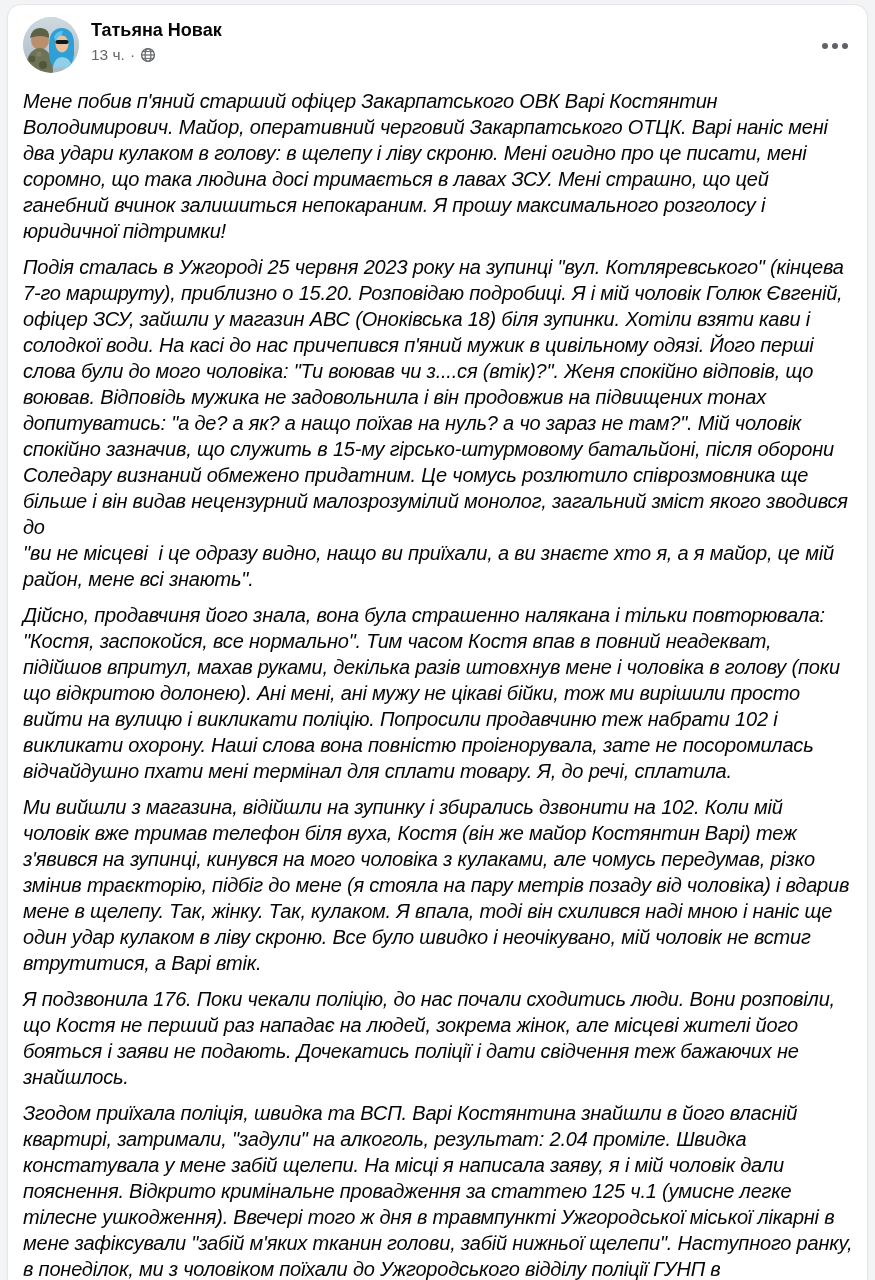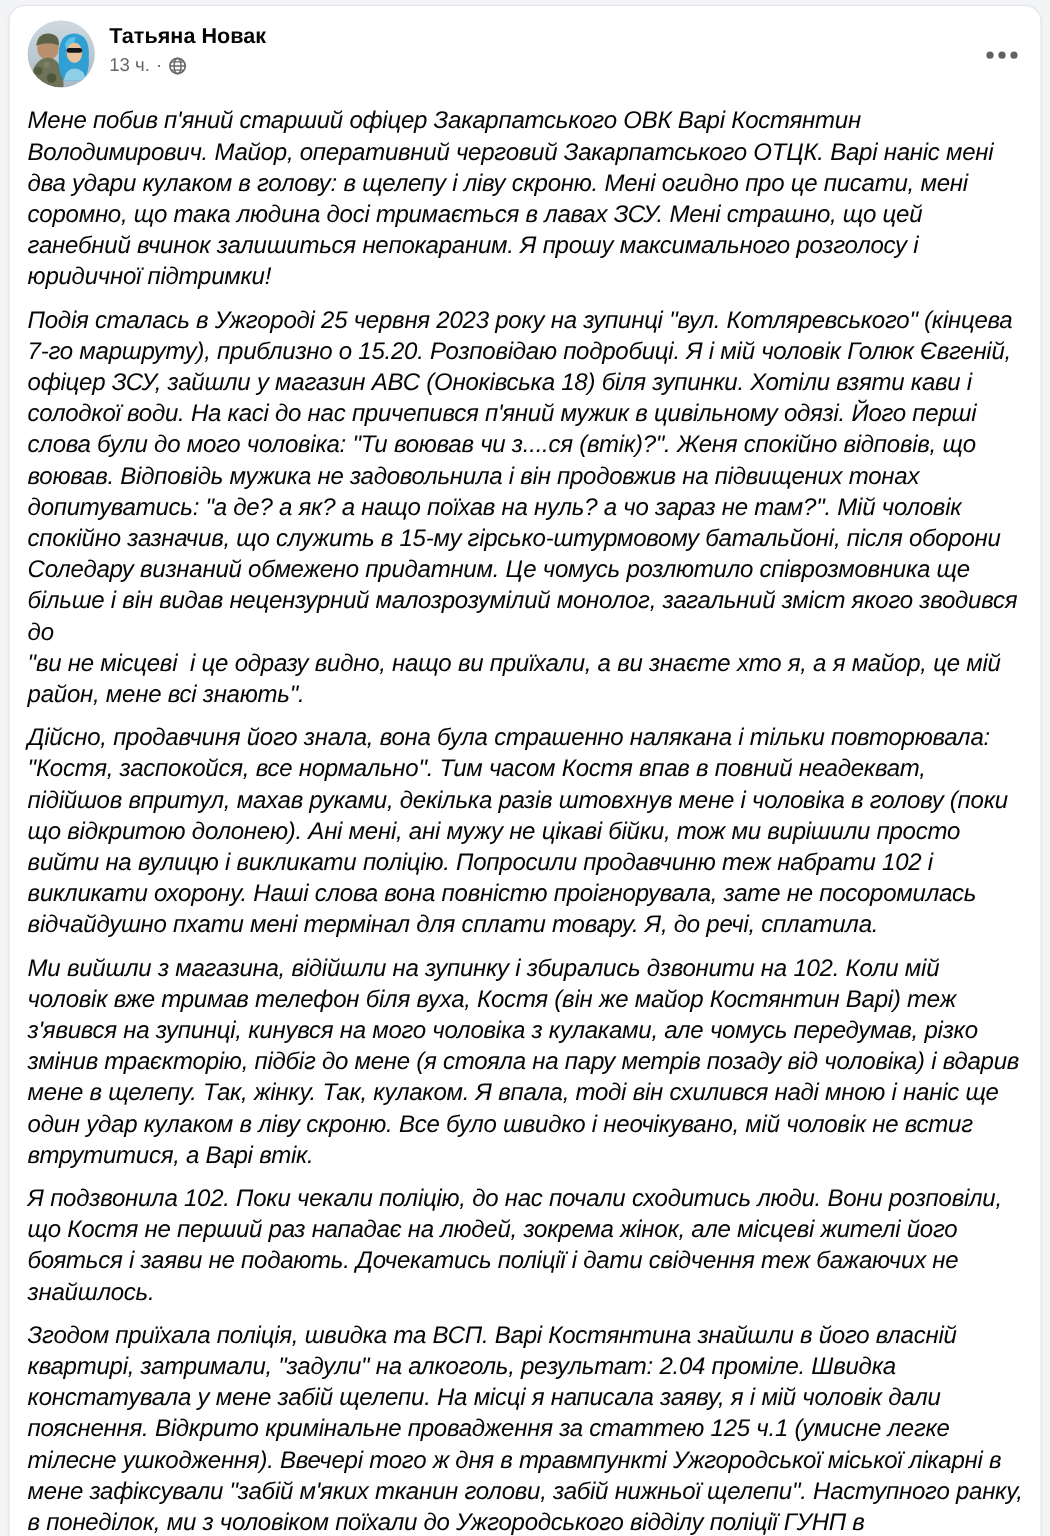--- a/index.html
+++ b/index.html
@@ -164,18 +164,18 @@
         <span class="more-dot"></span>
       </button>
     </header>
 
     <div class="post-body">
       <p>Мене побив п'яний старший офіцер Закарпатського ОВК Варі Костянтин Володимирович. Майор, оперативний черговий Закарпатського ОТЦК. Варі наніс мені два удари кулаком в голову: в щелепу і ліву скроню. Мені огидно про це писати, мені соромно, що така людина досі тримається в лавах ЗСУ. Мені страшно, що цей ганебний вчинок залишиться непокараним. Я прошу максимального розголосу і юридичної підтримки!</p>
       <p>Подія сталась в Ужгороді 25 червня 2023 року на зупинці "вул. Котляревського" (кінцева 7-го маршруту), приблизно о 15.20. Розповідаю подробиці. Я і мій чоловік Голюк Євгеній, офіцер ЗСУ, зайшли у магазин АВС (Оноківська 18) біля зупинки. Хотіли взяти кави і солодкої води. На касі до нас причепився п'яний мужик в цивільному одязі. Його перші слова були до мого чоловіка: "Ти воював чи з....ся (втік)?". Женя спокійно відповів, що воював. Відповідь мужика не задовольнила і він продовжив на підвищених тонах допитуватись: "а де? а як? а нащо поїхав на нуль? а чо зараз не там?". Мій чоловік спокійно зазначив, що служить в 15-му гірсько-штурмовому батальйоні, після оборони Соледару визнаний обмежено придатним. Це чомусь розлютило співрозмовника ще більше і він видав нецензурний малозрозумілий монолог, загальний зміст якого зводився до
 "ви не місцеві  і це одразу видно, нащо ви приїхали, а ви знаєте хто я, а я майор, це мій район, мене всі знають".</p>
       <p>Дійсно, продавчиня його знала, вона була страшенно налякана і тільки повторювала: "Костя, заспокойся, все нормально". Тим часом Костя впав в повний неадекват, підійшов впритул, махав руками, декілька разів штовхнув мене і чоловіка в голову (поки що відкритою долонею). Ані мені, ані мужу не цікаві бійки, тож ми вирішили просто вийти на вулицю і викликати поліцію. Попросили продавчиню теж набрати 102 і викликати охорону. Наші слова вона повністю проігнорувала, зате не посоромилась відчайдушно пхати мені термінал для сплати товару. Я, до речі, сплатила.</p>
       <p>Ми вийшли з магазина, відійшли на зупинку і збирались дзвонити на 102. Коли мій чоловік вже тримав телефон біля вуха, Костя (він же майор Костянтин Варі) теж з'явився на зупинці, кинувся на мого чоловіка з кулаками, але чомусь передумав, різко змінив траєкторію, підбіг до мене (я стояла на пару метрів позаду від чоловіка) і вдарив мене в щелепу. Так, жінку. Так, кулаком. Я впала, тоді він схилився наді мною і наніс ще один удар кулаком в ліву скроню. Все було швидко і неочікувано, мій чоловік не встиг втрутитися, а Варі втік.</p>
-      <p>Я подзвонила 102. Поки чекали поліцію, до нас почали сходитись люди. Вони розповіли, що Костя не перший раз нападає на людей, зокрема жінок, але місцеві жителі його бояться і заяви не подають. Дочекатись поліції і дати свідчення теж бажаючих не знайшлось.</p>
+      <p>Я подзвонила 176. Поки чекали поліцію, до нас почали сходитись люди. Вони розповіли, що Костя не перший раз нападає на людей, зокрема жінок, але місцеві жителі його бояться і заяви не подають. Дочекатись поліції і дати свідчення теж бажаючих не знайшлось.</p>
       <p>Згодом приїхала поліція, швидка та ВСП. Варі Костянтина знайшли в його власній квартирі, затримали, "задули" на алкоголь, результат: 2.04 проміле. Швидка констатувала у мене забій щелепи. На місці я написала заяву, я і мій чоловік дали пояснення. Відкрито кримінальне провадження за статтею 125 ч.1 (умисне легке тілесне ушкодження). Ввечері того ж дня в травмпункті Ужгородської міської лікарні в мене зафіксували "забій м'яких тканин голови, забій нижньої щелепи". Наступного ранку, в понеділок, ми з чоловіком поїхали до Ужгородського відділу поліції ГУНП в Закарпатській області. Поки їхали в таксі, мені подзвонили з Закарпатського ОВК і попросили зустрітись, щоб "обсудити інцидент і врегулювати все мирно". Я відмовилась.</p>
     </div>
 
   </article>
 </div>
 
 </body></html>

